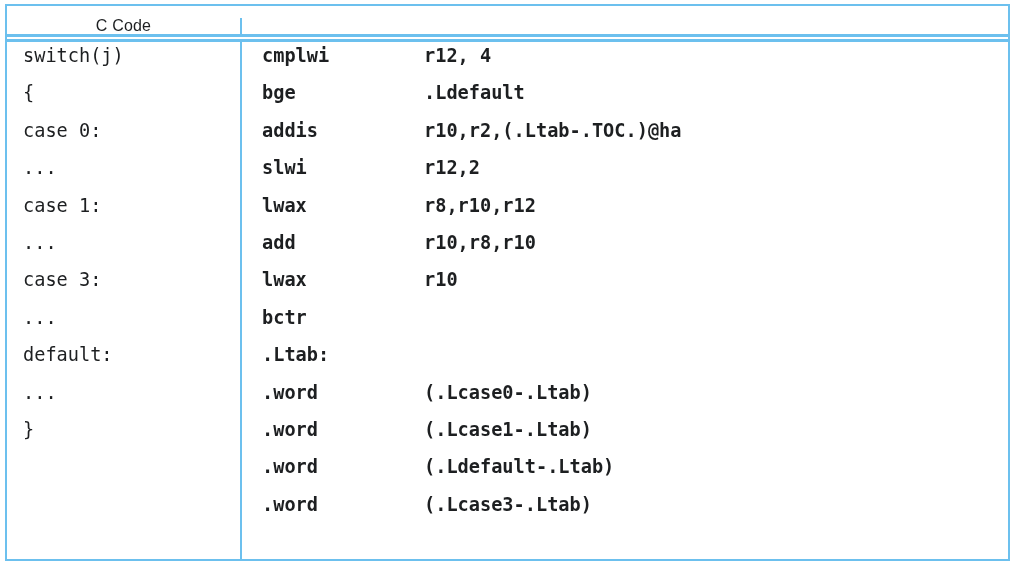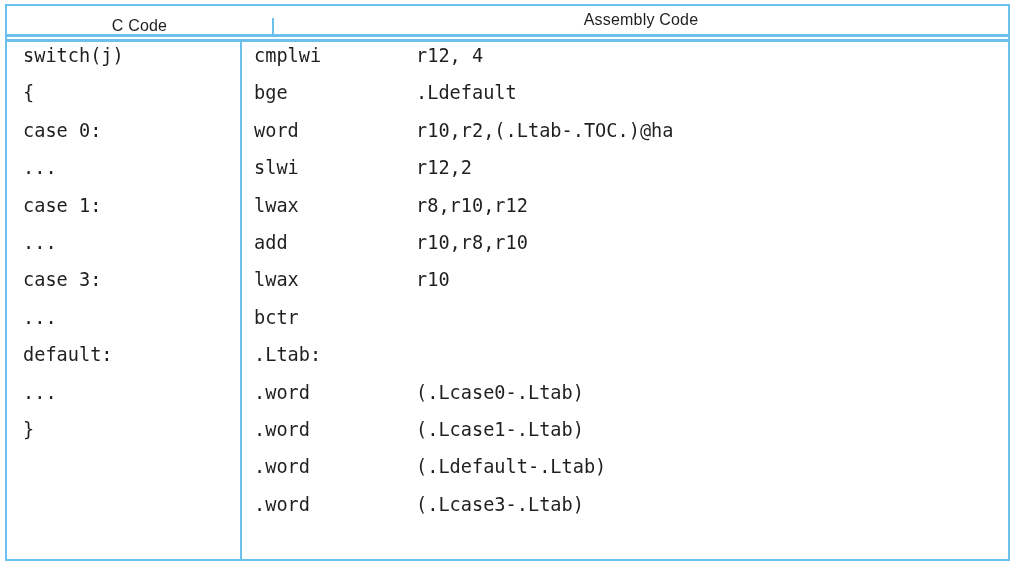--- a/index.html
+++ b/index.html
@@ -33,21 +33,21 @@
   .header-cell{
     display:flex;
     align-items:center;
     justify-content:center;
     font-size:16px;
     color:var(--text-color);
     letter-spacing:0.2px;
     box-sizing:border-box;
   }
   .header-cell.left{
-    width:267px;
+    width:235px;
     flex:none;
     border-right:2px solid var(--border-color);
     margin-top:12px;
   }
   .header-cell.right{flex:1;}
   .body-row{
     display:flex;
     flex:1;
     min-height:0;
   }
@@ -59,21 +59,22 @@
     overflow:hidden;
   }
   .body-cell.left{
     width:235px;
     flex:none;
     border-right:2px solid var(--border-color);
     padding-left:16px;
   }
   .body-cell.right{
     flex:1;
-    padding-left:12px;
+    padding-left:20px;
+    font-weight:bold;
   }
   .code-lines{
     margin-top:-5px;
   }
   .code-line{
     height:37.4px;
     line-height:37.4px;
     white-space:pre;
   }
   .code-line .mnemonic{
@@ -81,21 +82,20 @@
     width:162px;
     vertical-align:top;
   }
 </style>
 </head>
 <body>
 
 <div class="code-table">
   <div class="header-row">
     <div class="header-cell left">C Code</div>
-    <div class="header-cell right">Assembly Code</div>
   </div>
   <div class="body-row">
     <div class="body-cell left">
       <div class="code-lines">
           <div class="code-line">switch(j)</div>
           <div class="code-line">{</div>
           <div class="code-line">case 0:</div>
           <div class="code-line">...</div>
           <div class="code-line">case 1:</div>
           <div class="code-line">...</div>
@@ -103,21 +103,21 @@
           <div class="code-line">...</div>
           <div class="code-line">default:</div>
           <div class="code-line">...</div>
           <div class="code-line">}</div>
         </div>
     </div>
     <div class="body-cell right">
       <div class="code-lines">
           <div class="code-line"><span class="mnemonic">cmplwi</span><span class="operands">r12, 4</span></div>
           <div class="code-line"><span class="mnemonic">bge</span><span class="operands">.Ldefault</span></div>
-          <div class="code-line"><span class="mnemonic">word</span><span class="operands">r10,r2,(.Ltab-.TOC.)@ha</span></div>
+          <div class="code-line"><span class="mnemonic">addis</span><span class="operands">r10,r2,(.Ltab-.TOC.)@ha</span></div>
           <div class="code-line"><span class="mnemonic">slwi</span><span class="operands">r12,2</span></div>
           <div class="code-line"><span class="mnemonic">lwax</span><span class="operands">r8,r10,r12</span></div>
           <div class="code-line"><span class="mnemonic">add</span><span class="operands">r10,r8,r10</span></div>
           <div class="code-line"><span class="mnemonic">lwax</span><span class="operands">r10</span></div>
           <div class="code-line"><span class="mnemonic">bctr</span><span class="operands"></span></div>
           <div class="code-line"><span class="mnemonic">.Ltab:</span><span class="operands"></span></div>
           <div class="code-line"><span class="mnemonic">.word</span><span class="operands">(.Lcase0-.Ltab)</span></div>
           <div class="code-line"><span class="mnemonic">.word</span><span class="operands">(.Lcase1-.Ltab)</span></div>
           <div class="code-line"><span class="mnemonic">.word</span><span class="operands">(.Ldefault-.Ltab)</span></div>
           <div class="code-line"><span class="mnemonic">.word</span><span class="operands">(.Lcase3-.Ltab)</span></div>

